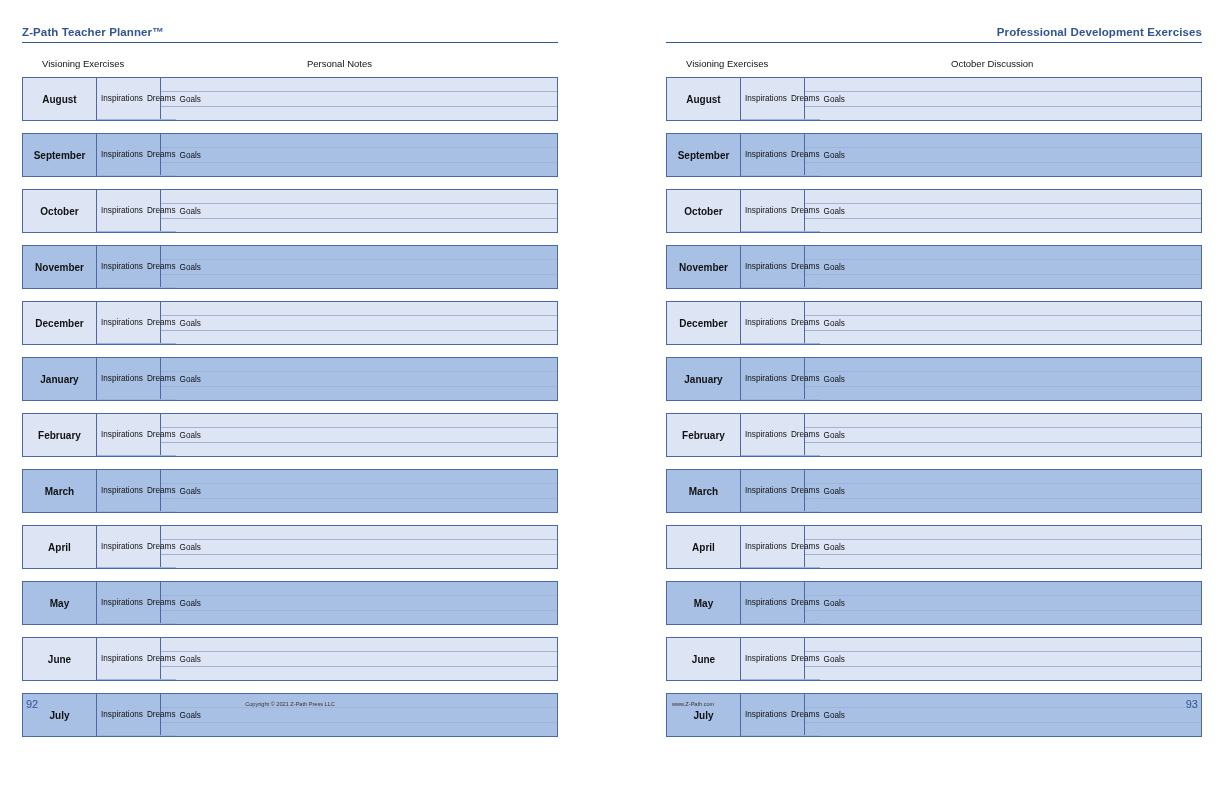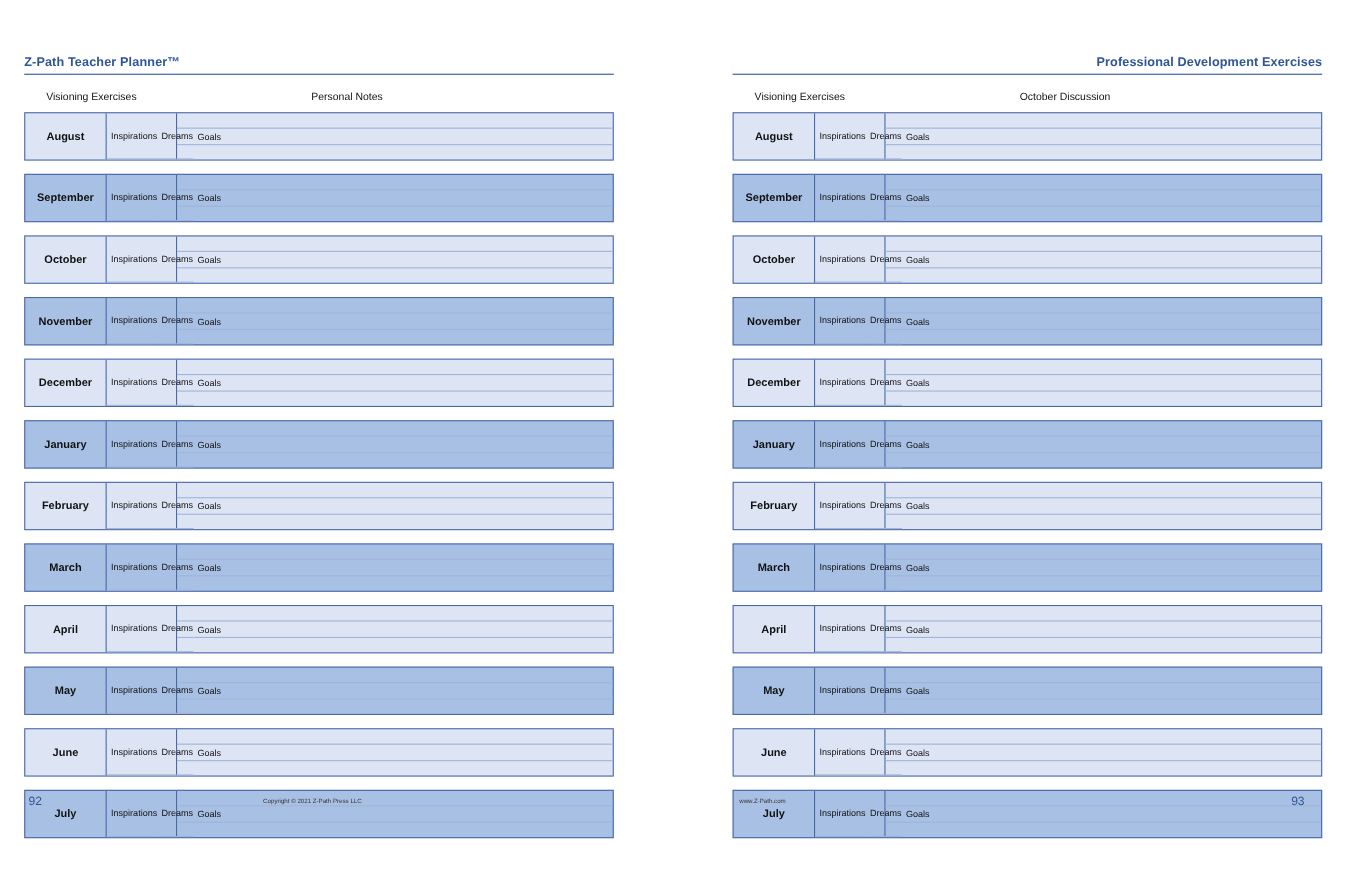--- a/index.html
+++ b/index.html
@@ -19,21 +19,20 @@
     width: 1224px;
     height: 792px;
     box-sizing: border-box;
   }
   .page {
     position: relative;
     width: 612px;
     height: 728px;
     box-sizing: border-box;
     padding: 0;
-    margin-top: 25px;
   }
   .page-inner {
     position: absolute;
     top: 18px;
     bottom: 18px;
   }
   .page-left .page-inner {
     left: 22px;
     right: 54px;
     width: 536px;
@@ -68,21 +67,21 @@
     margin-top: 12px;
   }
   .col-head {
     position: absolute;
     font-size: 9.5px;
     font-weight: normal;
     color: #111111;
     top: 3px;
   }
   .col-head-left { left: 20px; }
-  .col-head-right { left: 229px; padding-left: 32px; }
+  .col-head-right { left: 253px; padding-left: 32px; }
 
   
   .months {
     margin-top: 2px;
   }
   .month-block {
     display: flex;
     align-items: stretch;
     height: 44px;
     margin-bottom: 12px;
@@ -140,21 +139,21 @@
     box-sizing: border-box;
   }
   .write-line:last-child {
     border-bottom: none;
   }
 
   
   .page-footer {
     position: absolute;
     left: 0;
-    right: 12px;
+    right: 0;
     bottom: 0;
     height: 20px;
   }
   .folio {
     position: absolute;
     bottom: 0;
     font-size: 11px;
     color: #2f5597;
     font-weight: normal;
   }

